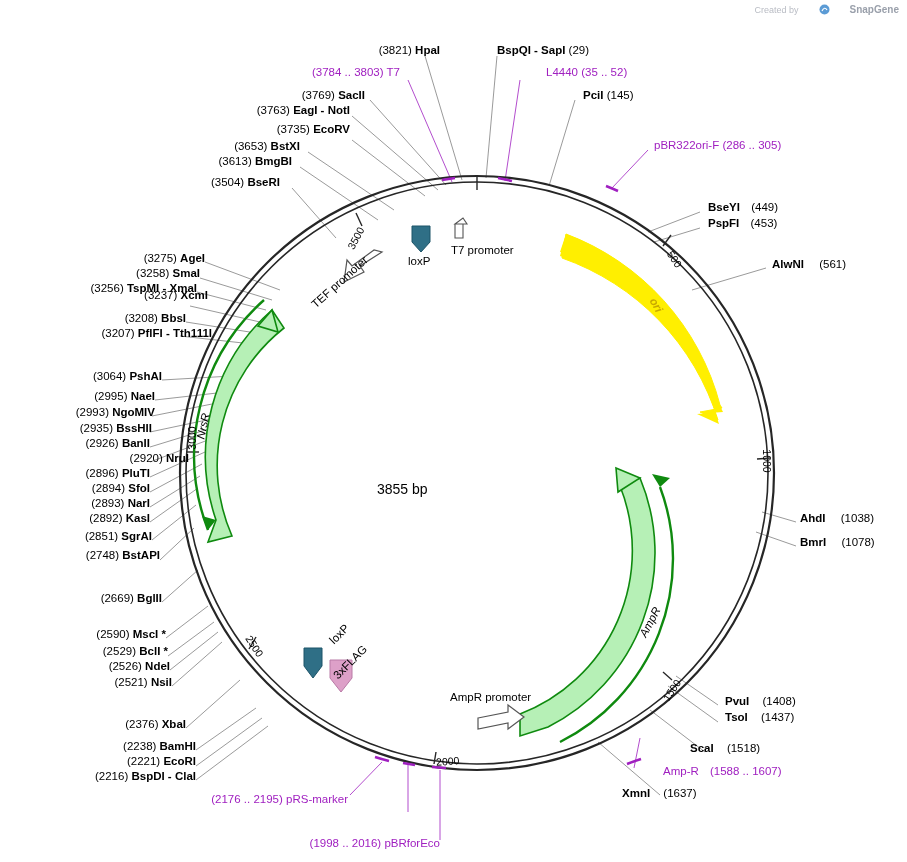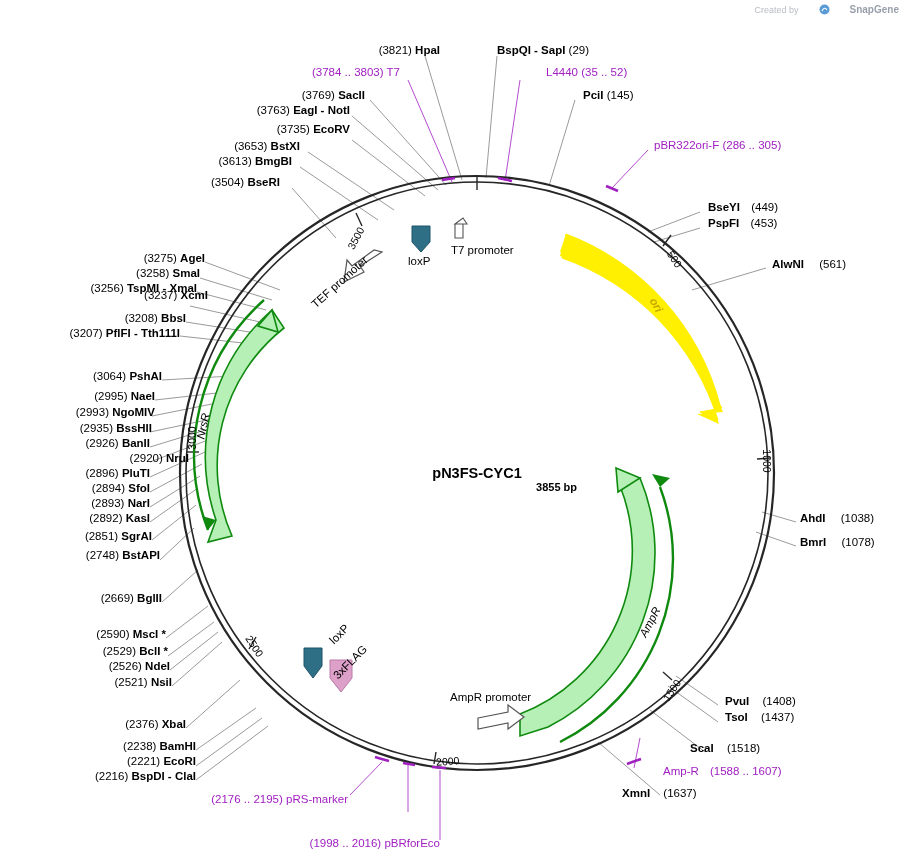--- a/index.html
+++ b/index.html
@@ -17,21 +17,21 @@
   
   .lab{position:absolute;white-space:nowrap;font-size:11.5px;line-height:13px;}
   .lab .pos{color:#000;font-weight:normal;}
   .lab .nm{font-weight:bold;}
   .lab.r{text-align:right;}
   .lab.violet,.lab.violet .pos,.lab.violet .nm{color:#a020c0;}
   .lab.violet .nm{font-weight:normal;}
 
   .feat{position:absolute;white-space:nowrap;font-size:11.5px;color:#000;}
   .title{position:absolute;text-align:center;font-weight:bold;font-size:14.5px;}
-  .sub{position:absolute;text-align:right;font-size:11px;font-weight:bold;}
+  .sub{position:absolute;text-align:left;font-size:14px;}
   .tick{position:absolute;font-size:10.5px;color:#000;}
   .ori-lab{position:absolute;font-size:11.5px;font-weight:bold;color:#c8a800;}
 </style>
 </head>
 <body>
 
 <div id="wrap">
 
   <div class="credit">
     <span>Created by</span>
@@ -180,21 +180,20 @@
     </g>
 
     <g>
       <path d="M 304 648 L 322 648 L 322 666 L 313 678 L 304 666 Z" fill="#2f6f86" stroke="#1d5468" stroke-width="1"></path>
     </g>
     <g>
       <path d="M 330 660 L 352 660 L 352 678 L 341 692 L 330 678 Z" fill="#dda0c8" stroke="#b97aa6" stroke-width="1"></path>
     </g>
   </svg>
 
-  <div class="title" style="left:377px;top:465px;width:200px;">pN3FS-CYC1</div>
   <div class="sub" style="left:377px;top:481px;width:200px;">3855 bp</div>
 
   <div class="tick" style="left:344px;top:232px;transform:rotate(-62deg);">3500</div>
   <div class="tick" style="left:666px;top:253px;transform:rotate(56deg);">500</div>
   <div class="tick" style="left:755px;top:455px;transform:rotate(90deg);">1000</div>
   <div class="tick" style="left:660px;top:684px;transform:rotate(-56deg);">1500</div>
   <div class="tick" style="left:436px;top:755px;transform:rotate(-4deg);">2000</div>
   <div class="tick" style="left:243px;top:640px;transform:rotate(57deg);">2500</div>
   <div class="tick" style="left:180px;top:432px;transform:rotate(-90deg);">3000</div>
 
@@ -315,21 +314,21 @@
     <span class="nm">TspMI  -  XmaI</span>
   </div>
   <div class="lab r" style="left:0px;top:289px;width:208px;">
     <span class="pos">(3237)</span>
     <span class="nm">XcmI</span>
   </div>
   <div class="lab r" style="left:0px;top:312px;width:186px;">
     <span class="pos">(3208)</span>
     <span class="nm">BbsI</span>
   </div>
-  <div class="lab r" style="left:0px;top:327px;width:180px;">
+  <div class="lab r" style="left:0px;top:327px;width:164px;padding-left:48px;">
     <span class="pos">(3207)</span>
     <span class="nm">PflFI  -  Tth111I</span>
   </div>
   <div class="lab r" style="left:0px;top:370px;width:162px;">
     <span class="pos">(3064)</span>
     <span class="nm">PshAI</span>
   </div>
   <div class="lab r" style="left:0px;top:390px;width:155px;">
     <span class="pos">(2995)</span>
     <span class="nm">NaeI</span>

